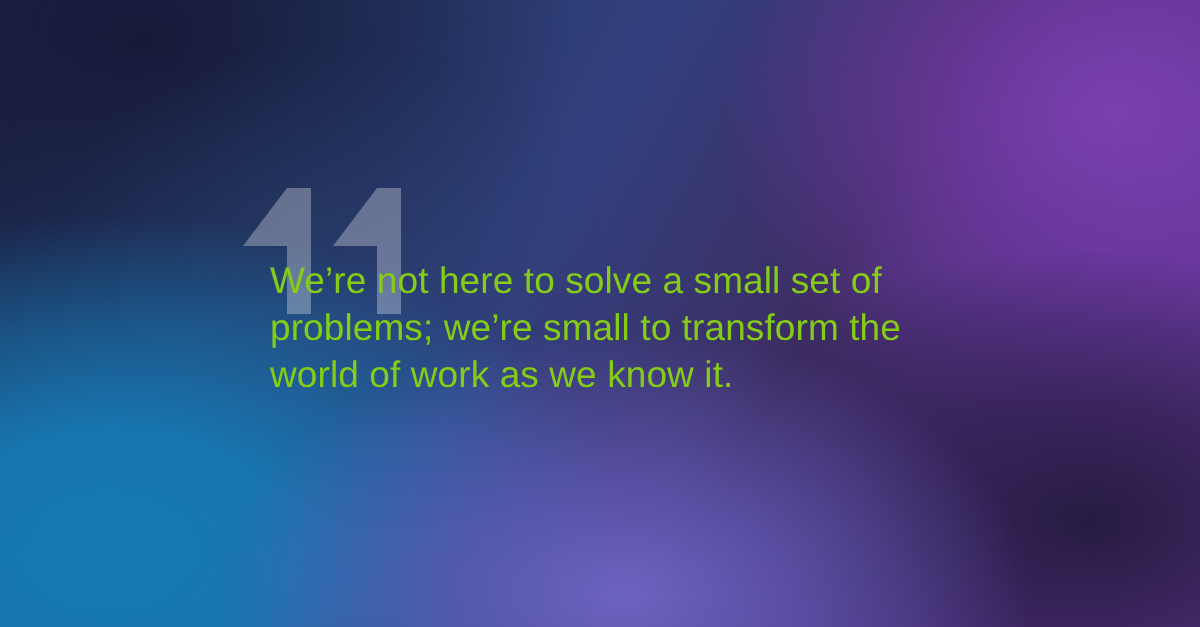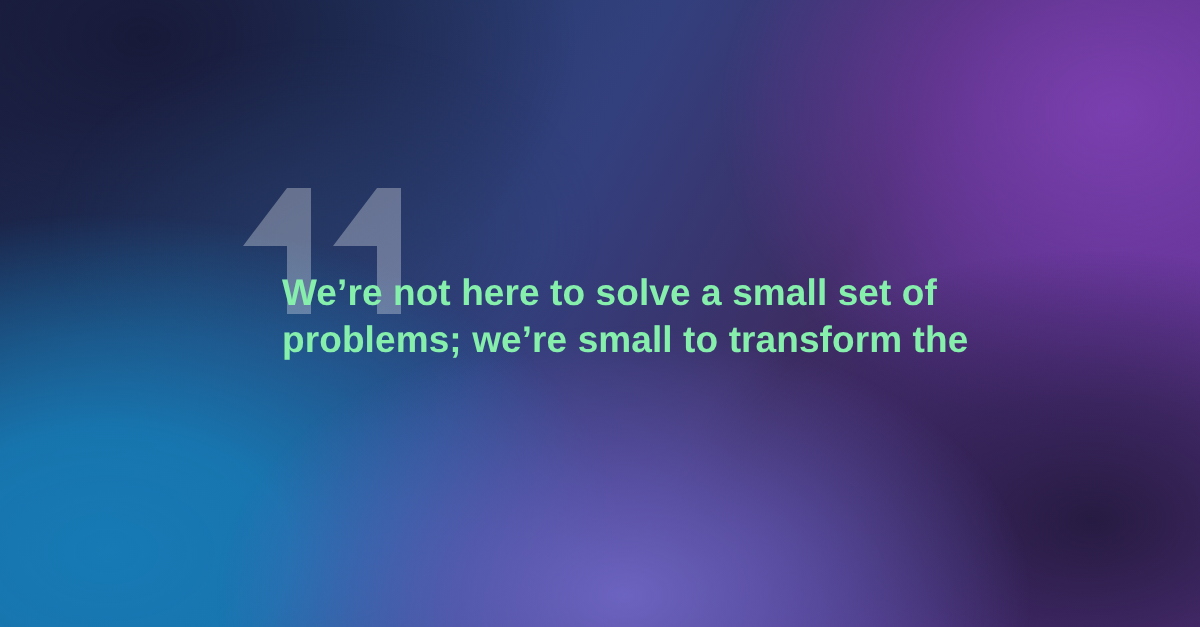--- a/index.html
+++ b/index.html
@@ -115,30 +115,30 @@
     top: 0;
     width: 158px;
     height: 126px;
     opacity: 0.30;
     pointer-events: none;
   }
   .quote-mark svg { display: block; width: 100%; height: 100%; }
 
   .quote-text {
     position: relative;
-    margin: 12px;
+    margin: 0;
     padding: 0;
     left: 27px;
     top: 69px;
     width: 640px;
     font-size: 37px;
     line-height: 47px;
-    font-weight: 700;
+    font-weight: 400;
     letter-spacing: 0.1px;
-    color: #86efac;
+    color: #84cc16;
     text-rendering: geometricPrecision;
     -webkit-font-smoothing: antialiased;
   }
   .quote-text .line { display: block; white-space: nowrap; }
 </style>
 </head>
 <body>
 
 <div id="stage">
 
@@ -157,17 +157,18 @@
         <g fill="#ffffff">
           <path d="M0 58 L44 0 L68 0 L68 126 L44 126 L44 58 Z"></path>
           <path d="M90 58 L134 0 L158 0 L158 126 L134 126 L134 58 Z"></path>
         </g>
       </svg>
     </span>
 
     <p class="quote-text">
       <span class="line">We’re not here to solve a small set of</span>
       <span class="line">problems; we’re small to transform the</span>
+      <span class="line">world of work as we know it.</span>
     </p>
 
   </blockquote>
 
 </div>
 
 </body></html>

